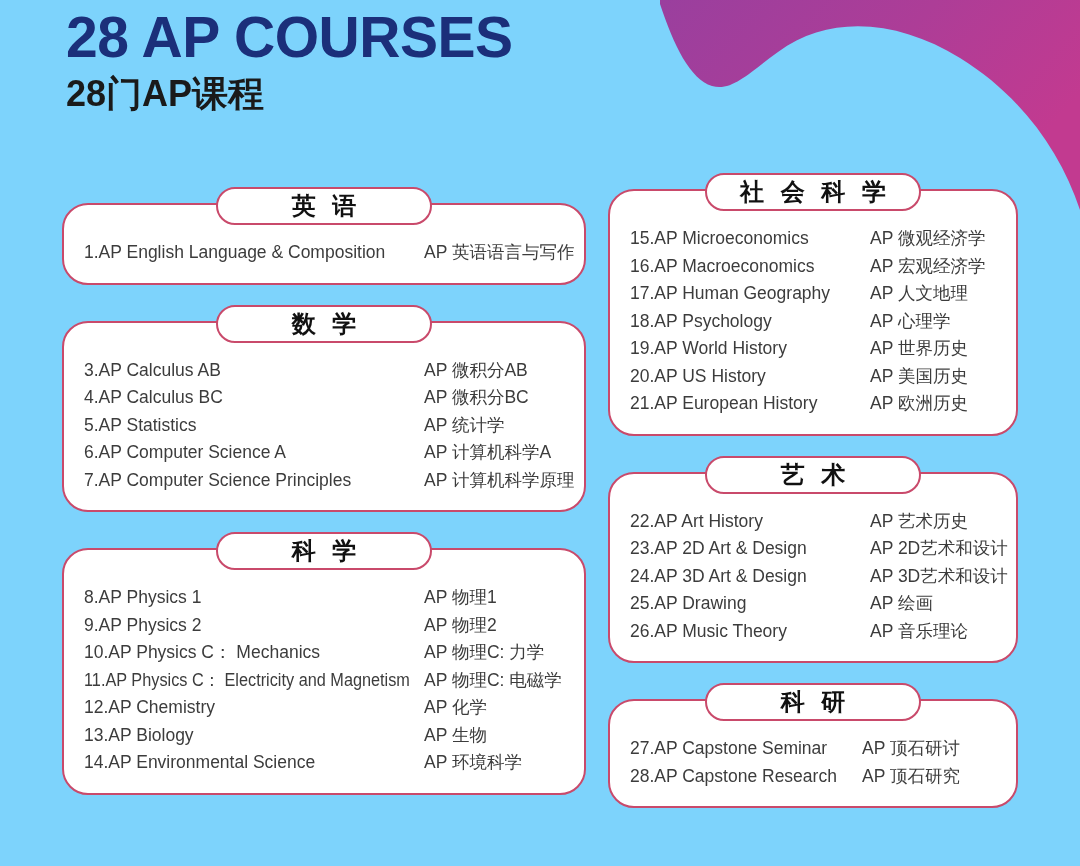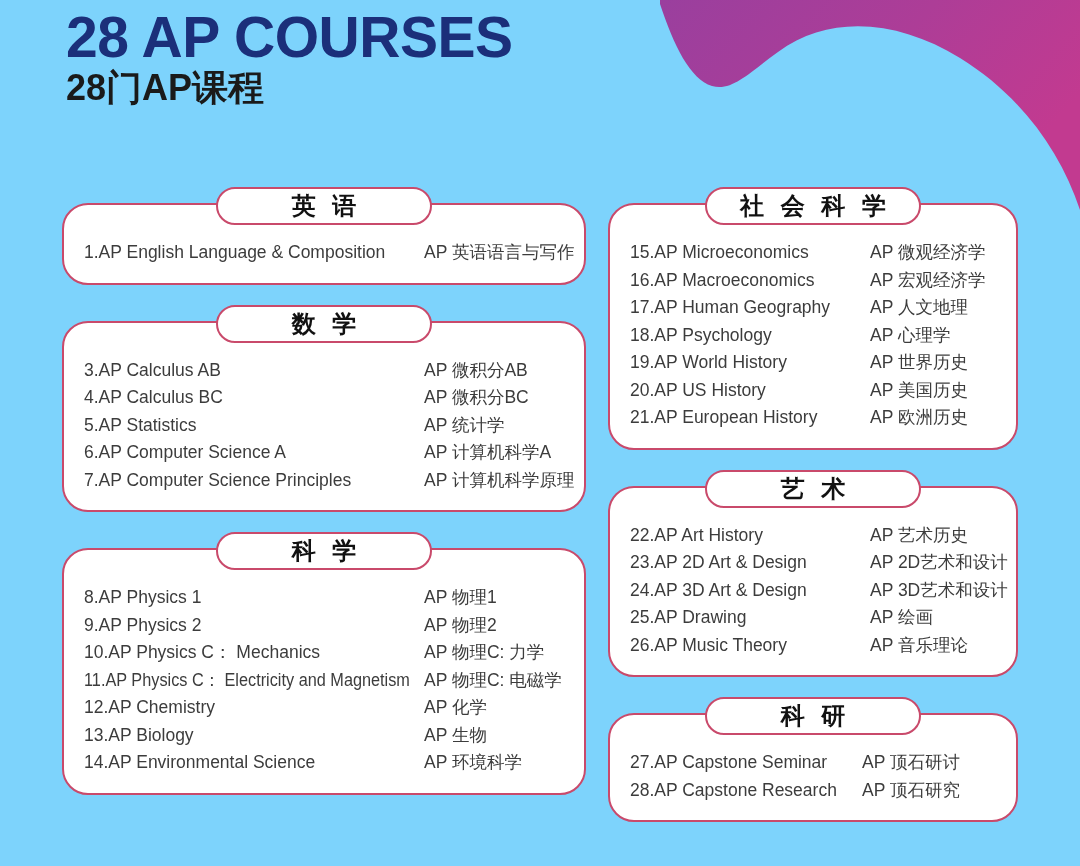--- a/index.html
+++ b/index.html
@@ -36,40 +36,40 @@
   }
   .title-en {
     font-size: 57px;
     font-weight: 700;
     letter-spacing: -0.5px;
     color: #1b2f7a;
     line-height: 1.05;
     white-space: nowrap;
   }
   .title-zh {
-    margin-top: 0;
+    margin-top: 6px;
     font-size: 36px;
     font-weight: 700;
     color: #1a1a1a;
     letter-spacing: 0px;
     line-height: 1.1;
     white-space: nowrap;
   }
 
   
   .col-left {
     position: absolute;
     left: 62px;
     top: 203px;
     width: 524px;
   }
   .col-right {
     position: absolute;
     left: 608px;
-    top: 203px;
+    top: 189px;
     width: 410px;
   }
 
   
   .card {
     position: relative;
     border: 2px solid #c94a6b;
     border-radius: 26px;
     background: #ffffff;
     box-sizing: border-box;

